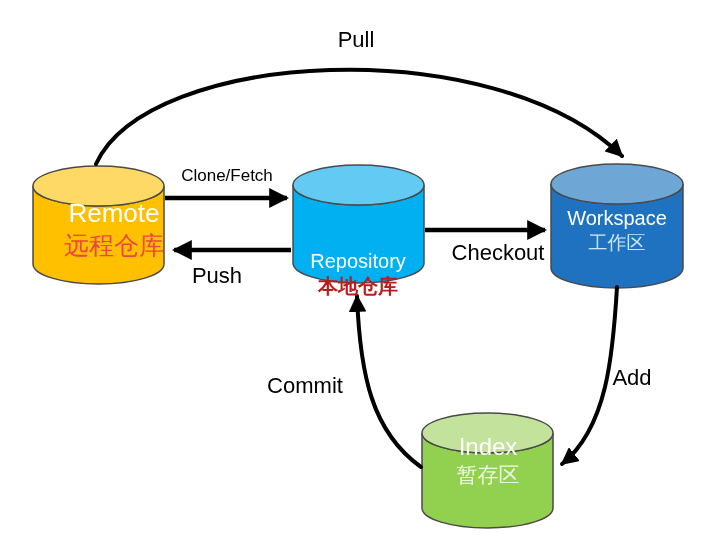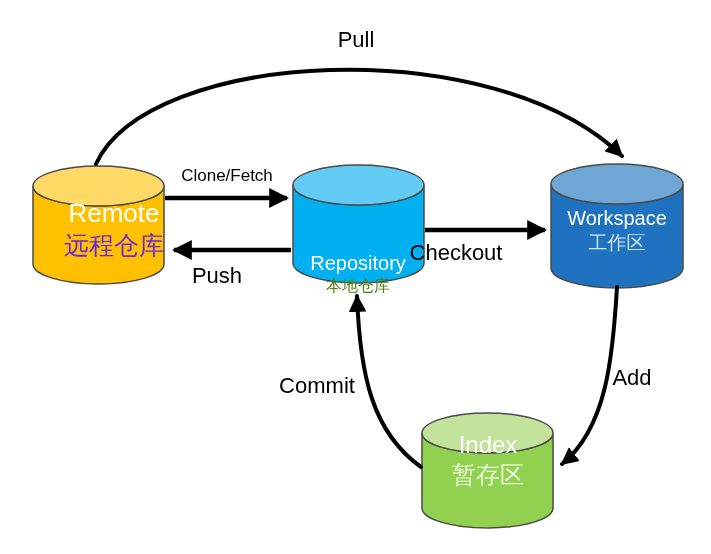--- a/index.html
+++ b/index.html
@@ -26,27 +26,27 @@
     white-space: nowrap;
     text-align: center;
     line-height: 1.15;
     color: #000000;
     pointer-events: none;
   }
   .node-label { color: #ffffff; }
   .node-label .zh { margin-top: 2px; }
 
   .remote-label .en   { font-size: 26px; }
-  .remote-label .zh   { font-size: 25px; color: #6d28d9; }
+  .remote-label .zh   { font-size: 25px; color: #ef4444; }
   .repo-label .en     { font-size: 20px; }
-  .repo-label .zh     { font-size: 16px; color: #4d7c0f; }
+  .repo-label .zh     { font-size: 20px; color: #b91c1c; font-weight: bold; }
   .workspace-label .en{ font-size: 20px; }
   .workspace-label .zh{ font-size: 19px; color: #cbe6f6; }
   .index-label .en    { font-size: 24px; }
-  .index-label .zh    { font-size: 24px; color: #ecf9dd; }
+  .index-label .zh    { font-size: 21px; color: #ecf9dd; }
 
   .edge-label       { font-size: 22px; }
   .edge-label.small { font-size: 17px; }
 </style>
 </head>
 <body>
 
 <div class="stage">
 
   <svg width="711" height="554" viewBox="0 0 711 554">
@@ -108,19 +108,19 @@
     <div class="en">Index</div>
     <div class="zh">暂存区</div>
   </div>
 
   <div class="label edge-label" style="left:356px; top:40px;">Pull</div>
 
   <div class="label edge-label small" style="left:227px; top:176px;">Clone/Fetch</div>
 
   <div class="label edge-label" style="left:217px; top:276px;">Push</div>
 
-  <div class="label edge-label" style="left:456px; top:253px;">Checkout</div>
+  <div class="label edge-label" style="left:498px; top:253px;">Checkout</div>
 
   <div class="label edge-label" style="left:632px; top:378px;">Add</div>
 
-  <div class="label edge-label" style="left:305px; top:386px;margin-left:12px;">Commit</div>
+  <div class="label edge-label" style="left:305px; top:386px;">Commit</div>
 
 </div>
 
 </body></html>

